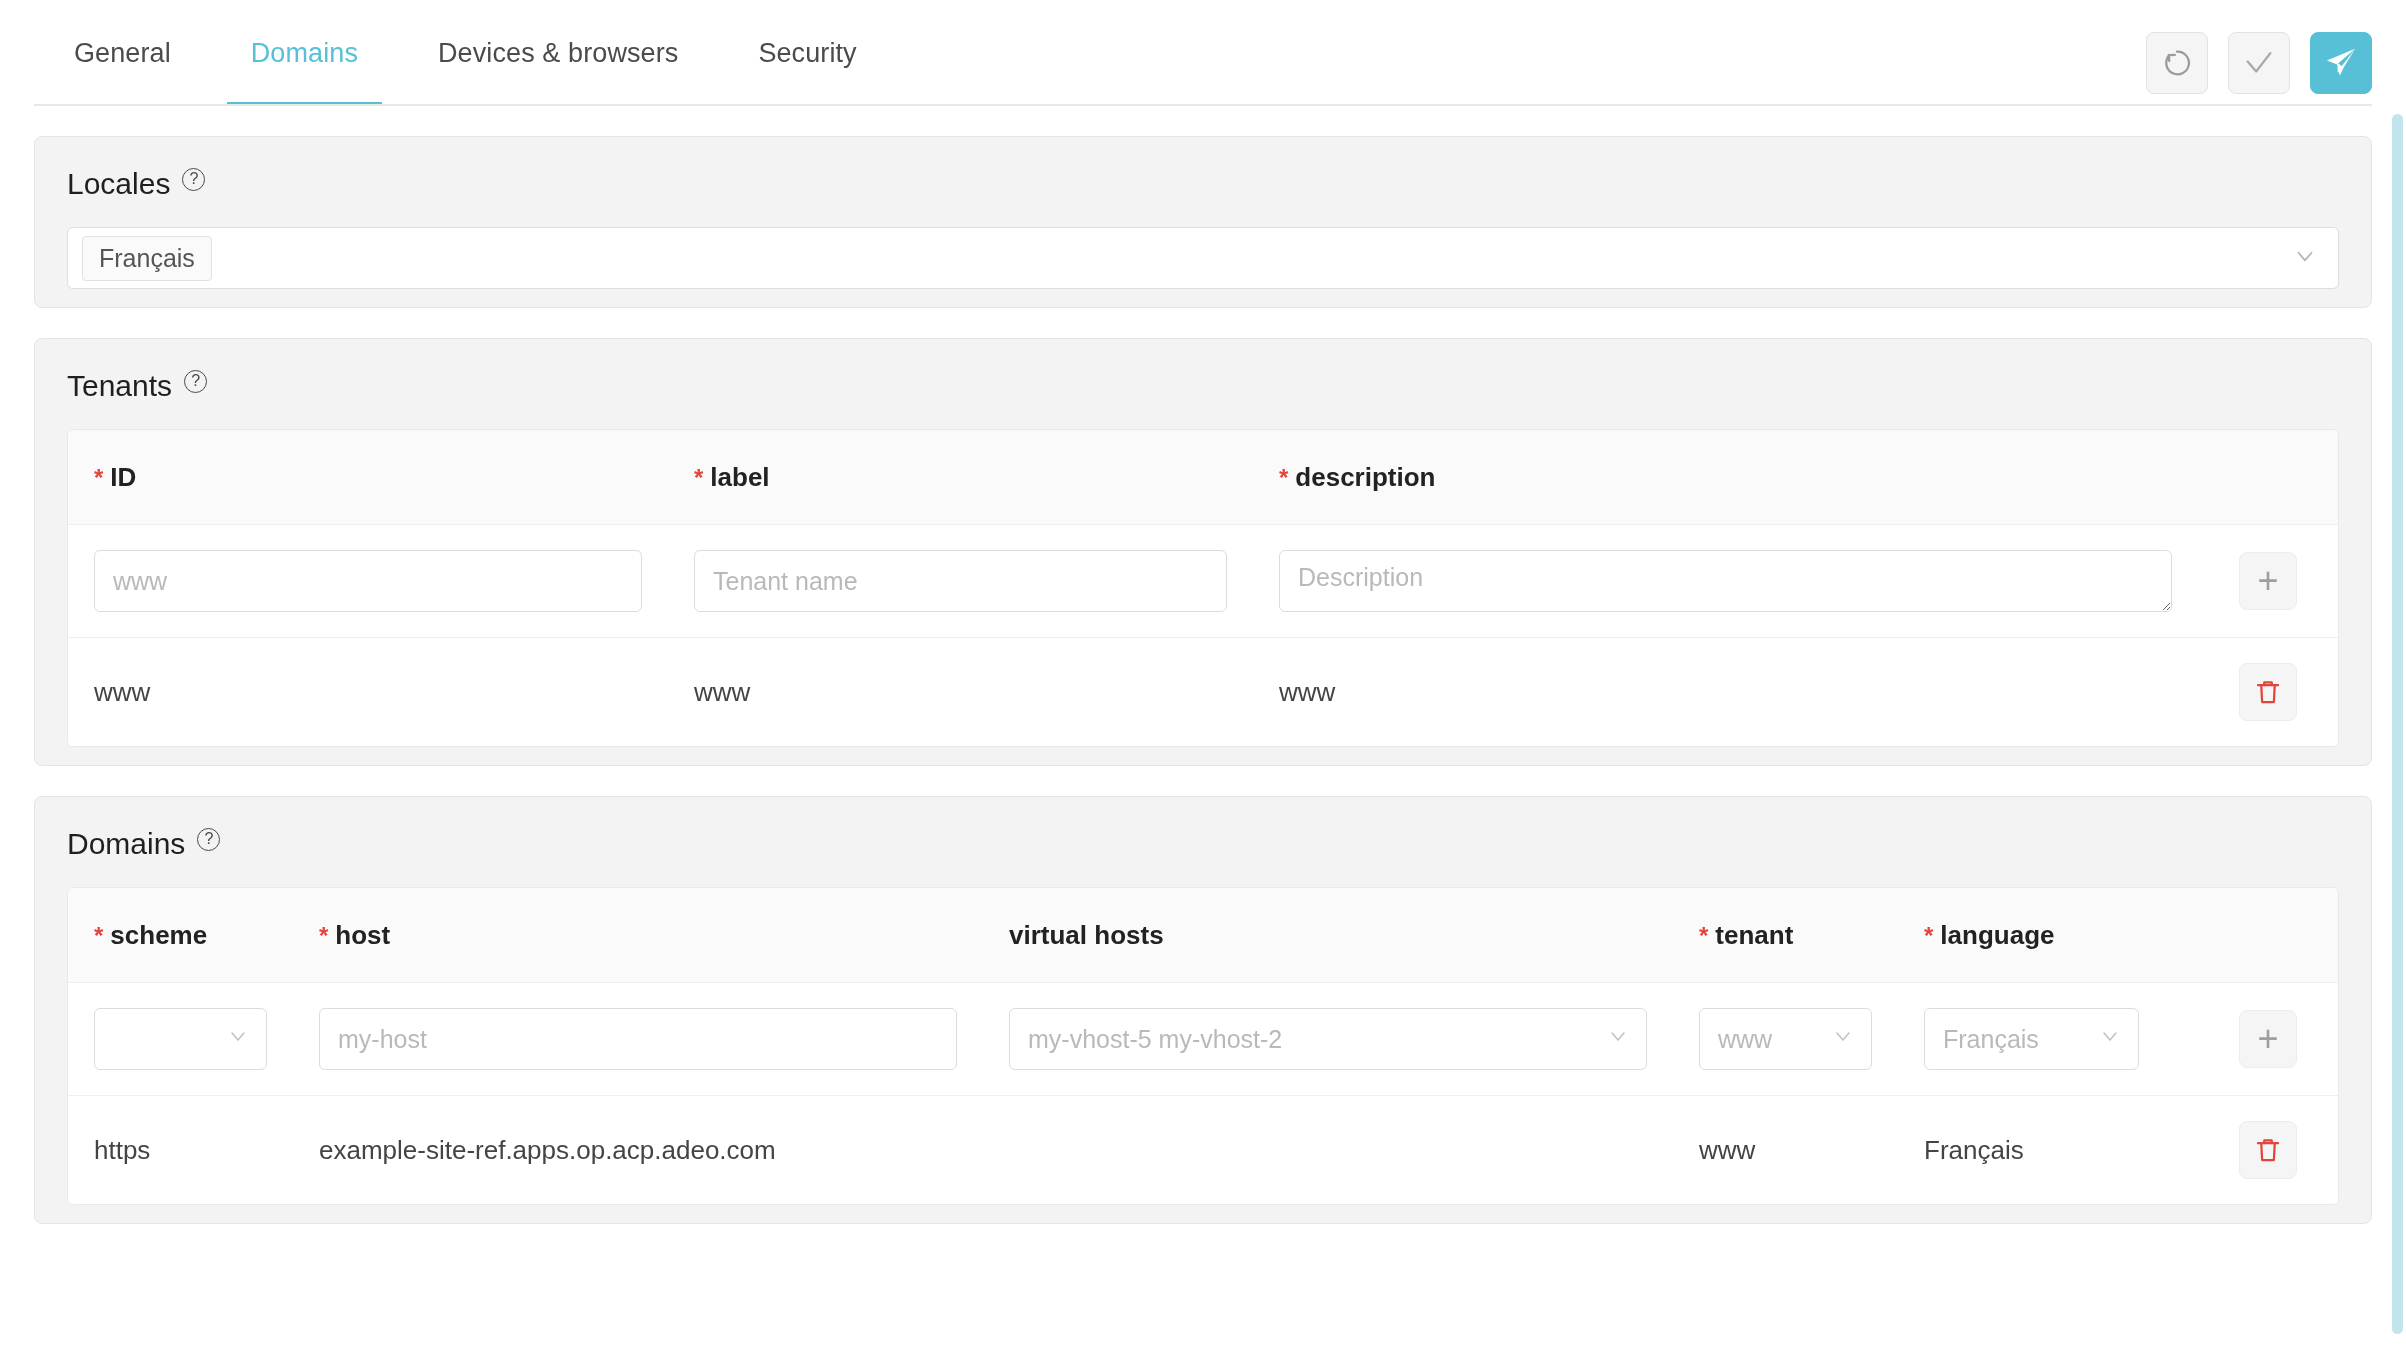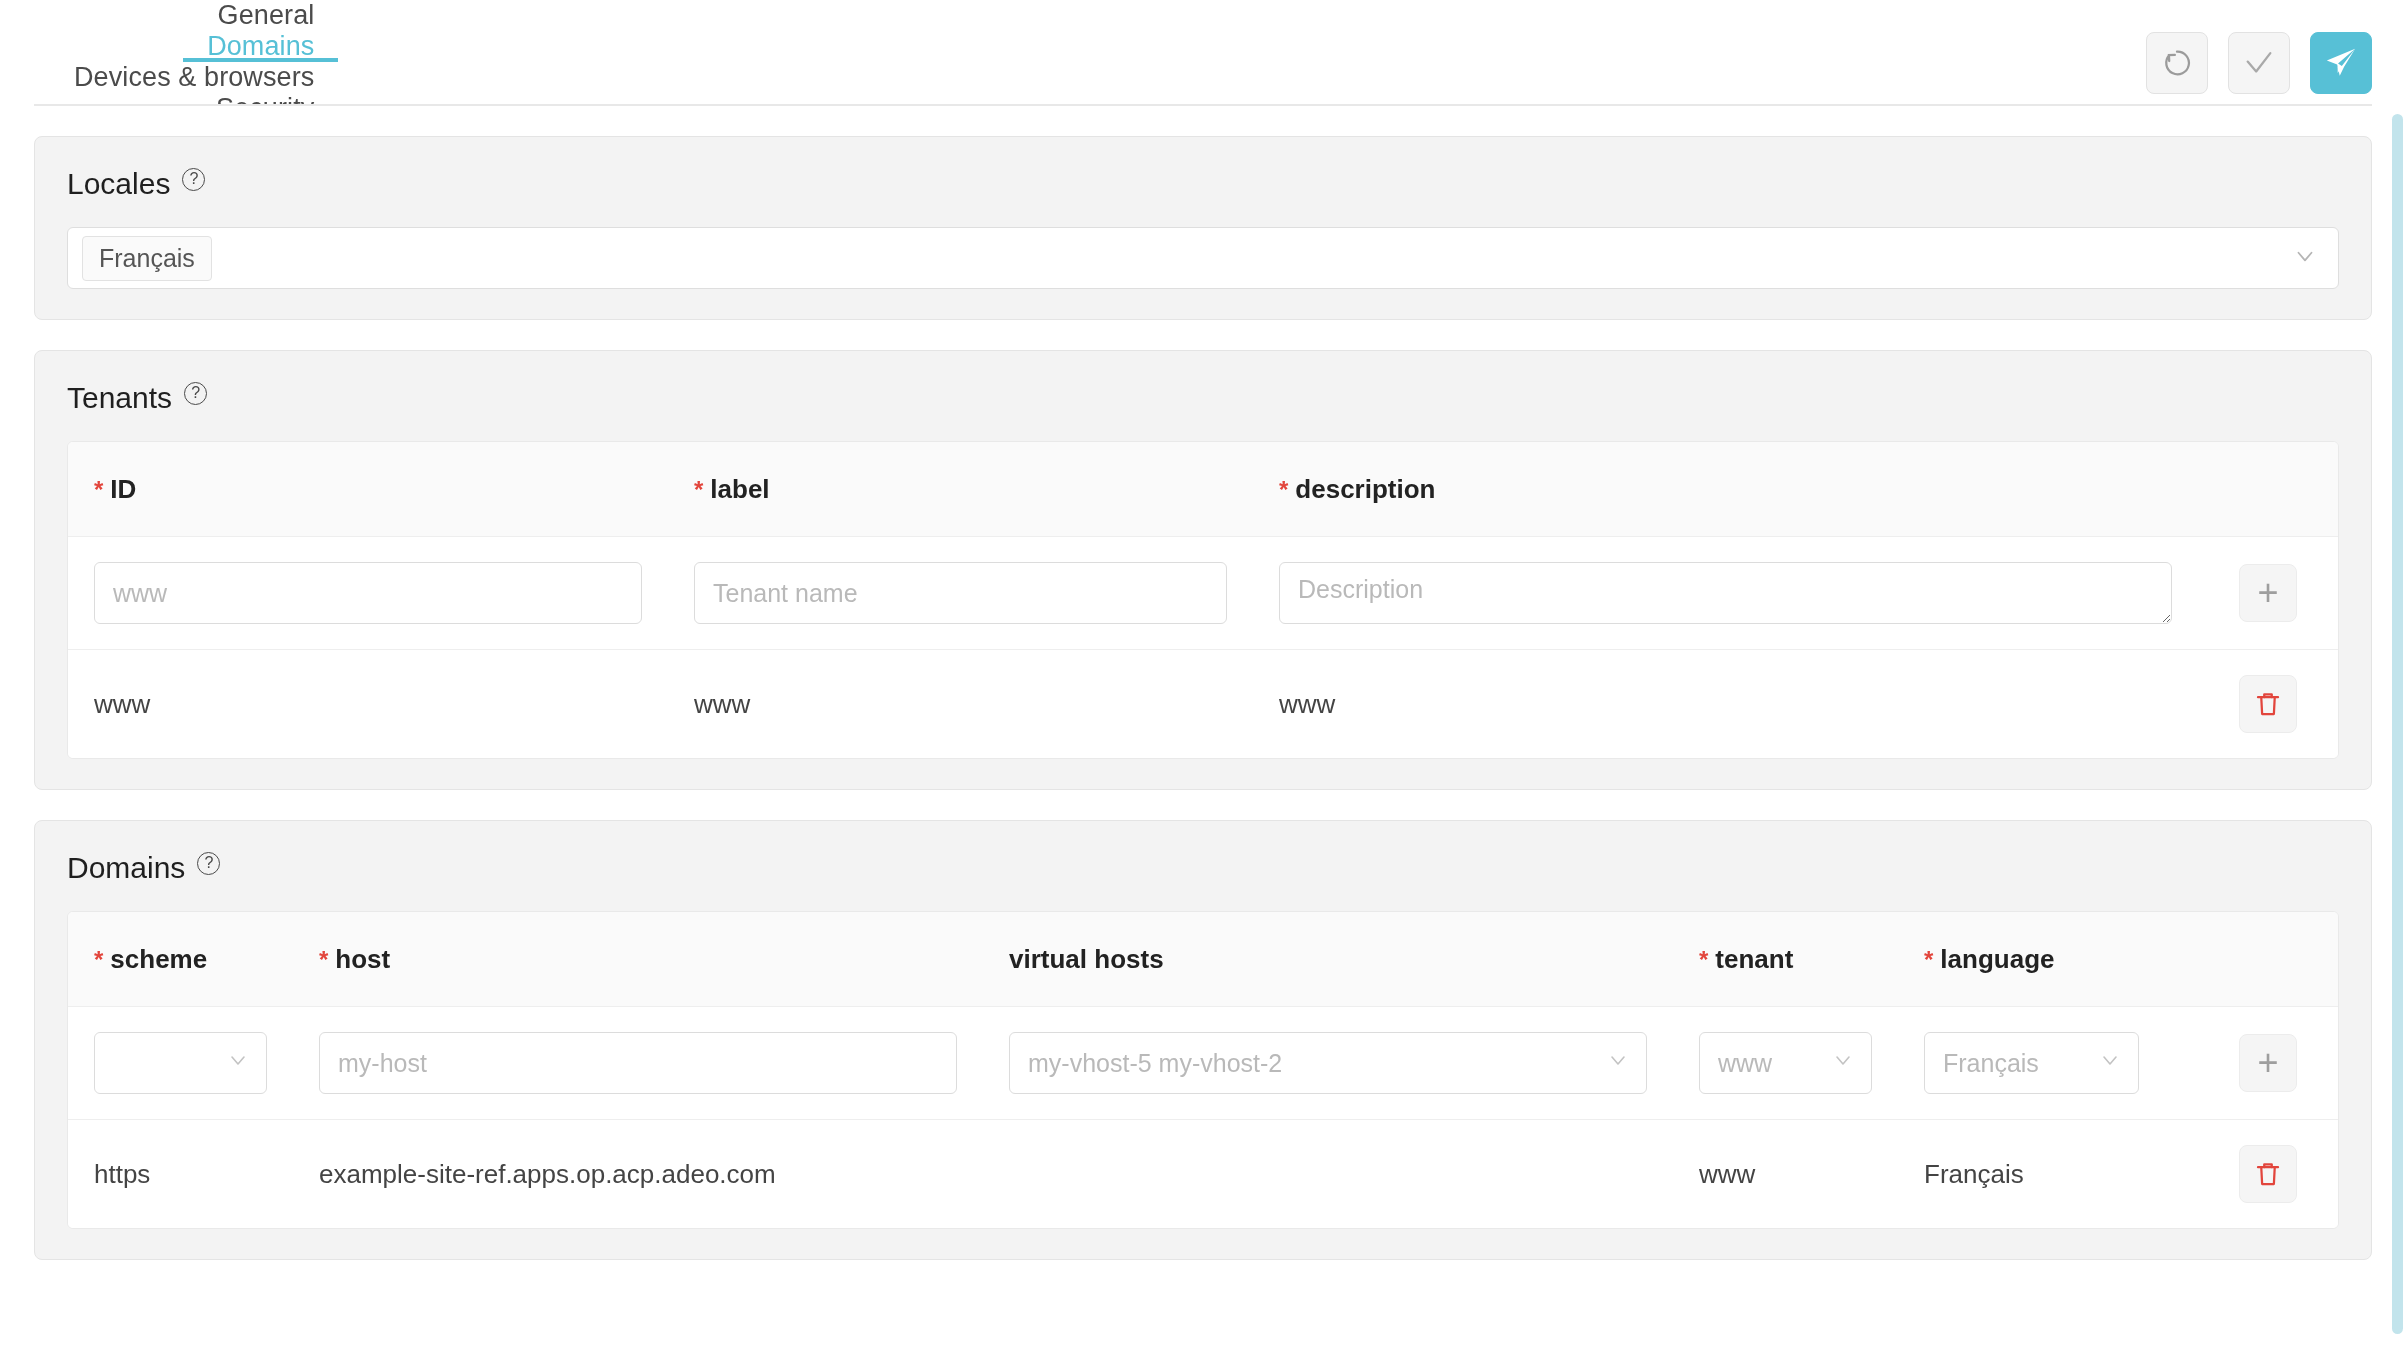--- a/index.html
+++ b/index.html
@@ -17,21 +17,20 @@
     height: 106px;
     background: #ffffff;
     display: flex;
     align-items: flex-end;
   }
   .tabs {
     display: flex;
     align-items: flex-end;
     height: 106px;
     padding-left: 34px;
-    flex-direction: column;
   }
   .tab {
     position: relative;
     height: 106px;
     display: flex;
     align-items: center;
     justify-content: center;
     font-size: 27px;
     color: #4b4b4b;
     letter-spacing: 0.1px;
@@ -79,21 +78,21 @@
     position: relative;
     height: calc(1350px - 106px);
     overflow: hidden;
     background: #fff;
   }
   .panel {
     margin: 30px 34px 0 34px;
     background: #f3f3f3;
     border: 1px solid #e4e4e4;
     border-radius: 8px;
-    padding: 0 0 30px 0;
+    padding: 0 0 18px 0;
   }
   .panel-title {
     display: flex;
     align-items: center;
     gap: 12px;
     padding: 30px 32px 26px 32px;
     font-size: 30px;
     color: #1f1f1f;
     font-weight: 400;
   }

